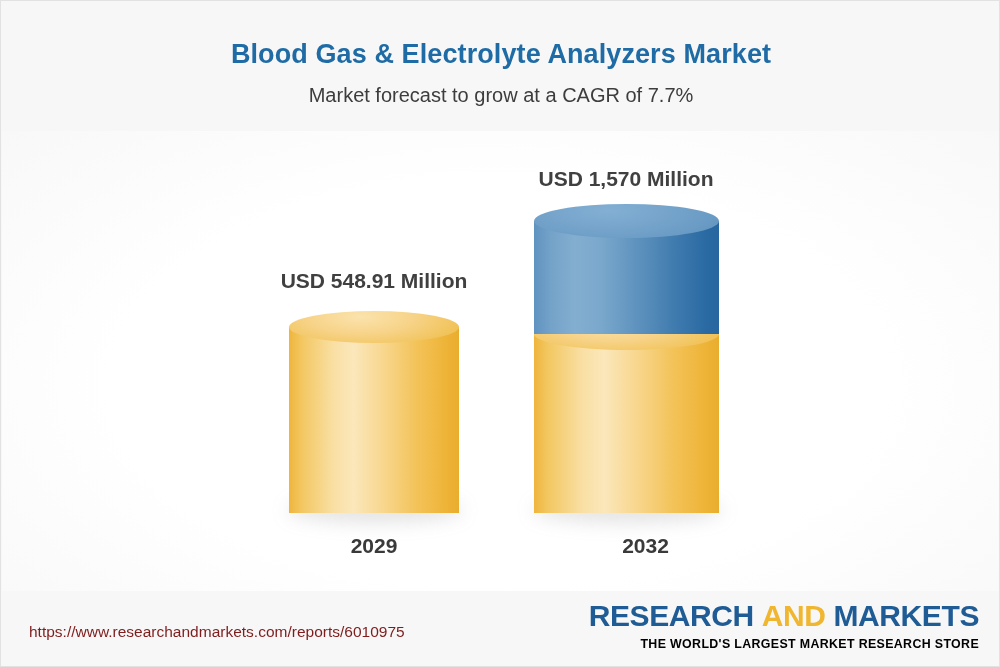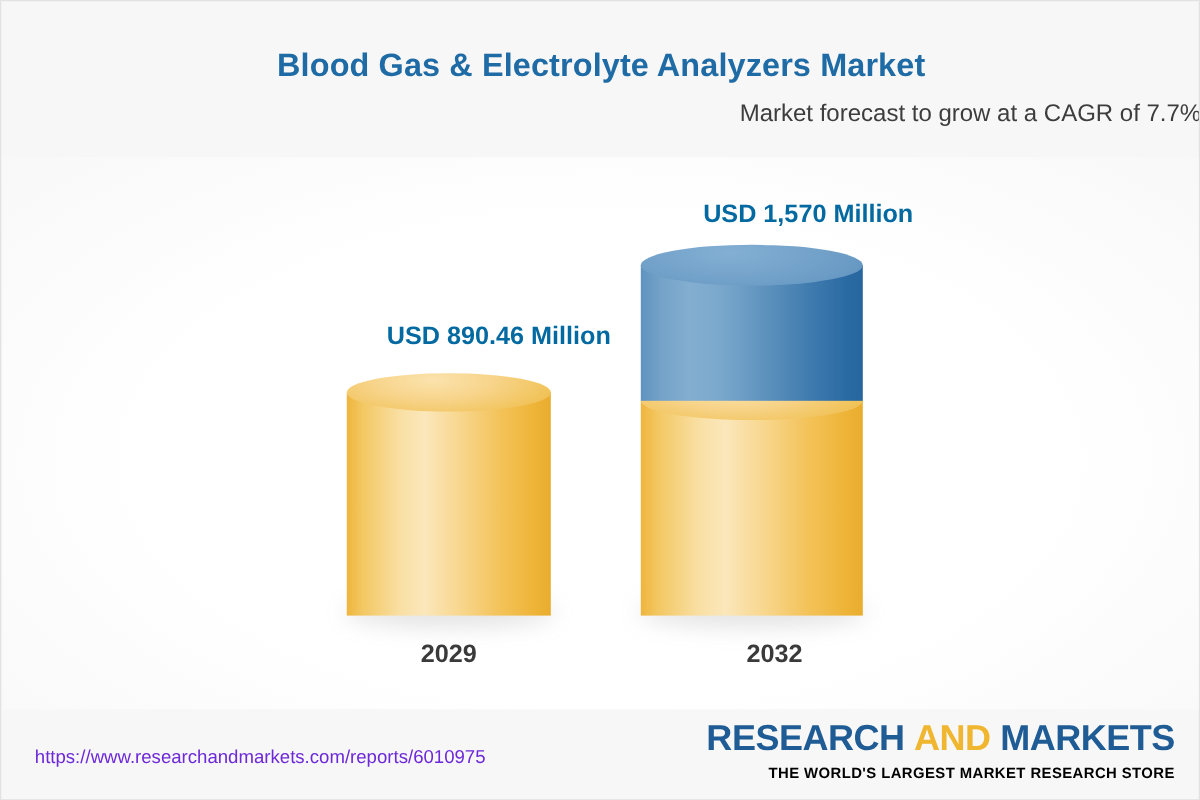--- a/index.html
+++ b/index.html
@@ -48,21 +48,20 @@
     font-weight: bold;
     color: #1f6ba5;
     letter-spacing: 0.1px;
   }
   .chart-subtitle {
     margin: 0;
     padding-top: 14px;
     font-size: 20px;
     font-weight: normal;
     color: #3d3d3d;
-    text-align: right;
   }
 
   
   .cyl {
     position: absolute;
   }
   .cyl-seg {
     position: absolute;
     left: 0;
     width: 100%;
@@ -119,40 +118,40 @@
     position: absolute;
     border-radius: 50%;
     background: rgba(120,120,120,0.20);
     filter: blur(9px);
   }
 
   .value-label {
     position: absolute;
     font-size: 21px;
     font-weight: bold;
-    color: #0369a1;
-    white-space: nowrap;
-    text-align: right;
+    color: #404040;
+    white-space: nowrap;
+    text-align: center;
   }
   .cat-label {
     position: absolute;
     font-size: 21px;
     font-weight: bold;
     color: #3a3a3a;
     white-space: nowrap;
     text-align: center;
   }
 
   
   .footer-url {
     position: absolute;
     left: 28px;
     top: 622px;
     font-size: 15.5px;
-    color: #6d28d9;
+    color: #7f1d1d;
     white-space: nowrap;
   }
   .logo {
     position: absolute;
     right: 20px;
     top: 600px;
     text-align: right;
   }
   .logo-main {
     font-size: 30px;
@@ -190,21 +189,21 @@
   <div class="cyl-shadow" style="left:286px; top:496px; width:176px; height:26px;"></div>
 
   <div class="cyl" style="left:288px; top:310px; width:170px; height:202px;">
 
     <div class="cyl-seg" style="top:0; height:202px;">
       <div class="seg-body yellow-body" style="top:16px; height:186px;"></div>
       <div class="seg-cap yellow-cap" style="top:0; height:32px;"></div>
     </div>
   </div>
 
-  <div class="value-label" style="left:238px; top:268px; width:270px;">USD 890.46 Million</div>
+  <div class="value-label" style="left:238px; top:268px; width:270px;">USD 548.91 Million</div>
 
   <div class="cat-label" style="left:288px; top:533px; width:170px;">2029</div>
 
   <div class="cyl-shadow" style="left:531px; top:496px; width:191px; height:26px;"></div>
 
   <div class="cyl" style="left:533px; top:203px; width:185px; height:309px;">
 
     <div class="cyl-seg" style="top:114px; height:195px;">
       <div class="seg-body yellow-body" style="top:16px; height:179px;"></div>
       <div class="seg-cap yellow-cap" style="top:0; height:32px;"></div>

